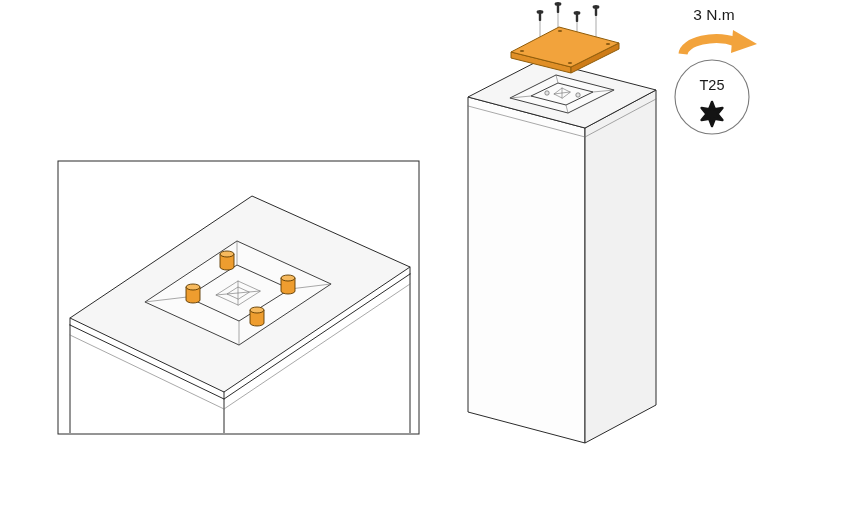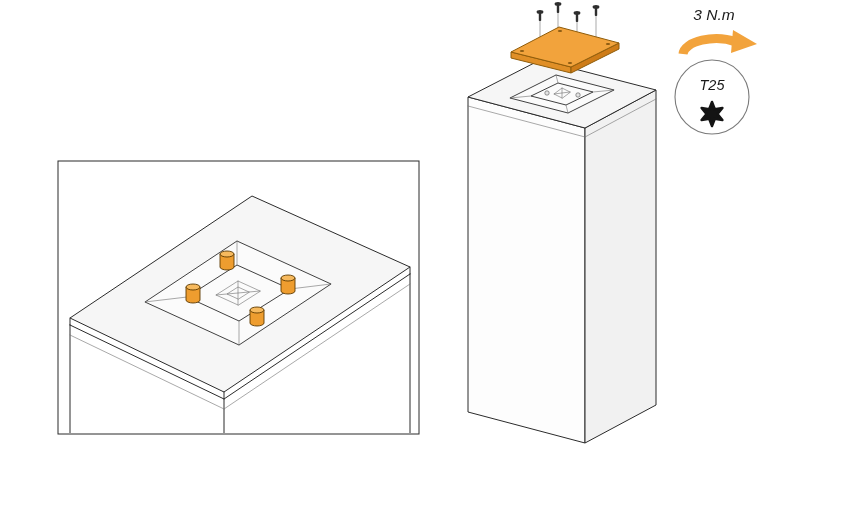--- a/index.html
+++ b/index.html
@@ -1,17 +1,17 @@
 <!DOCTYPE html>
 <html style="--accent-orange: #F2A33C; --accent-orange-dark: #E08F27; --accent-orange-deep: #CE7C18; --pin-body: #EE9D2F; --pin-top: #F7BA5E; --edge-line: #2B2B2B; --thin-line: #6E6E6E; --screw-color: #2E2E2E; --badge-ring: #7A7A7A; --text-color: #1A1A1A;"><head>
 <meta charset="utf-8">
 <style>
   html,body{margin:0;padding:0;background:#fff;}
   .page{position:relative;width:868px;height:517px;background:#fff;overflow:hidden;
-        font-family:"Liberation Sans",sans-serif;font-style:italic;}
+        font-family:"Liberation Sans",sans-serif;}
   svg{position:absolute;left:0;top:0;}
   .edge{fill:none;stroke:var(--edge-line,#2b2b2b);stroke-width:1;stroke-linejoin:round;stroke-linecap:round;}
   .edge-thin{fill:none;stroke:var(--thin-line,#6e6e6e);stroke-width:0.6;stroke-linejoin:round;stroke-linecap:round;}
   .face-top{fill:#f6f6f6;stroke:var(--edge-line,#2b2b2b);stroke-width:1;stroke-linejoin:round;}
   .face-front{fill:#fdfdfd;stroke:var(--edge-line,#2b2b2b);stroke-width:1;stroke-linejoin:round;}
   .face-side{fill:#f1f1f1;stroke:var(--edge-line,#2b2b2b);stroke-width:1;stroke-linejoin:round;}
   .face-recess{fill:#fbfbfb;stroke:var(--edge-line,#2b2b2b);stroke-width:0.9;stroke-linejoin:round;}
   .orange-top{fill:var(--accent-orange,#F2A33C);stroke:#8f5c0a;stroke-width:1;stroke-linejoin:round;}
   .orange-side{fill:var(--accent-orange-dark,#E08F27);stroke:#8f5c0a;stroke-width:1;stroke-linejoin:round;}
   .orange-side2{fill:var(--accent-orange-deep,#CE7C18);stroke:#8f5c0a;stroke-width:1;stroke-linejoin:round;}

